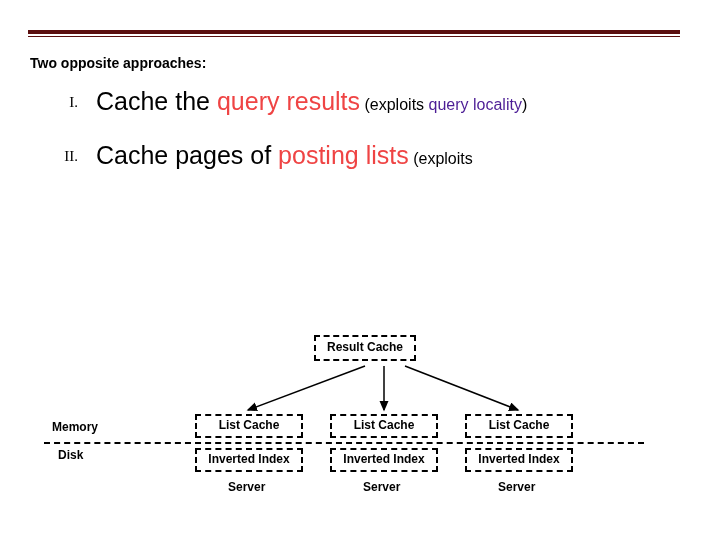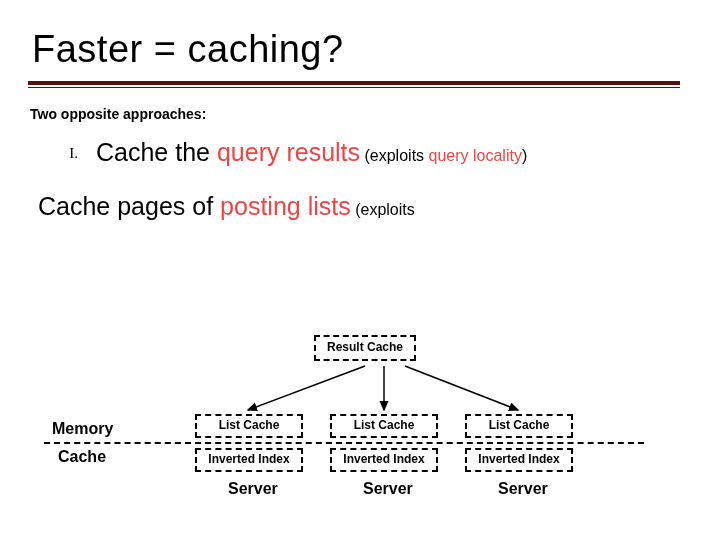--- a/index.html
+++ b/index.html
@@ -44,77 +44,77 @@
   .num {
     width: 58px;
     text-align: right;
     padding-right: 18px;
     font-size: 15px;
     padding-top: 9px;
     font-family: Georgia, "Times New Roman", serif;
   }
   .txt { flex: 1; font-size: 25px; line-height: 1.35; }
   .red { color: #ef4444; }
-  .green { color: #ef4444; }
+  .green { color: #4c1d95; }
   .paren { font-size: 16px; }
 
   
   .diagram {
     position: absolute;
     left: 100px; top: 330px;
     width: 540px; height: 190px;
     font-family: Arial, Helvetica, sans-serif;
     font-size: 12px;
     font-weight: 700;
   }
   .dbox {
     position: absolute;
     border: 2px dashed #000;
     background: #fff;
     display: flex; align-items: center; justify-content: center;
     line-height: 1.1;
   }
   .label {
     position: absolute;
-    font-size: 16px;
+    font-size: 12px;
     font-weight: 700;
   }
   .dashline {
     position: absolute;
     border-top: 2px dashed #000;
     height: 0;
   }
   svg.arrows {
     position: absolute;
     left: 0; top: 0;
     width: 540px; height: 190px;
     overflow: visible;
   }
 </style>
 </head>
 <body>
 
 <div class="slide">
-  <div class="title">Faster = caching?</div>
   <div class="rule-thick"></div>
   <div class="rule-thin"></div>
 
   <div class="body">
     <div class="intro">Two opposite approaches:</div>
 
     <div class="items">
 
       <div class="item">
         <div class="num">I.</div>
         <div class="txt">
           <span>Cache the </span><span class="red">query results</span><span class="paren">   (exploits </span><span class="green paren">query locality</span><span class="paren">)</span>
         </div>
       </div>
 
       <div class="item">
+        <div class="num">II.</div>
         <div class="txt">
           <span>Cache pages of </span><span class="red">posting lists</span><span class="paren"> (exploits </span>
         </div>
       </div>
 
     </div>
   </div>
 </div>
 
 <div class="diagram">
@@ -129,21 +129,21 @@
         <path d="M0,0 L7,3 L0,6 Z" fill="#000"></path>
       </marker>
     </defs>
     <line x1="265" y1="36" x2="148" y2="80" stroke="#000" stroke-width="1.5" marker-end="url(#ah)"></line>
     <line x1="284" y1="36" x2="284" y2="80" stroke="#000" stroke-width="1.5" marker-end="url(#ah)"></line>
     <line x1="305" y1="36" x2="418" y2="80" stroke="#000" stroke-width="1.5" marker-end="url(#ah)"></line>
   </svg>
 
   <div class="label" style="left:-48px; top:90px;">Memory</div>
   <div class="dashline" style="left:-56px; top:112px; width:600px;"></div>
-  <div class="label" style="left:-42px; top:118px;">Cache</div>
+  <div class="label" style="left:-42px; top:118px;">Disk</div>
 
   <div class="dbox" style="left:95px; top:84px; width:108px; height:62px; border:none; background:transparent;"></div>
   <div class="dbox" style="left:95px; top:84px; width:108px; height:24px;">
     <span>List Cache</span>
   </div>
   <div class="dbox" style="left:95px; top:118px; width:108px; height:24px;">
     <span>Inverted Index</span>
   </div>
   <div class="label" style="left:128px; top:150px;">Server</div>
 

